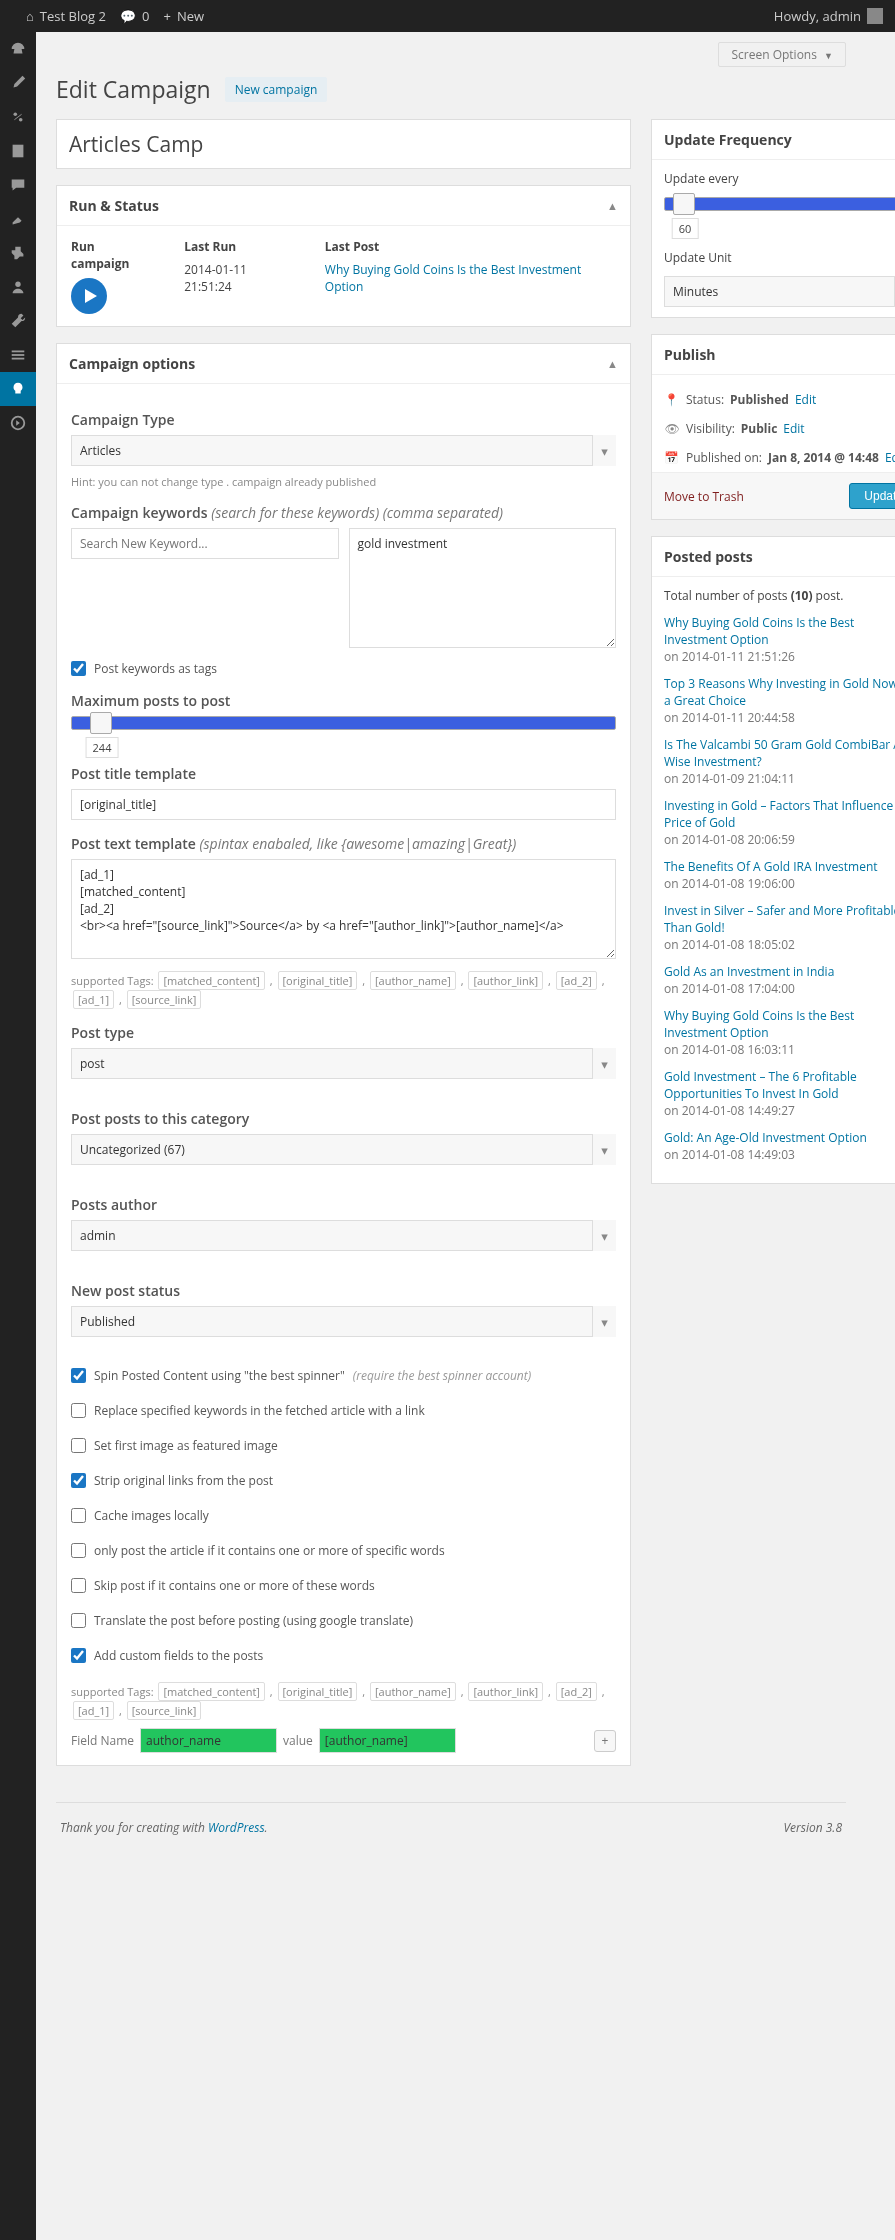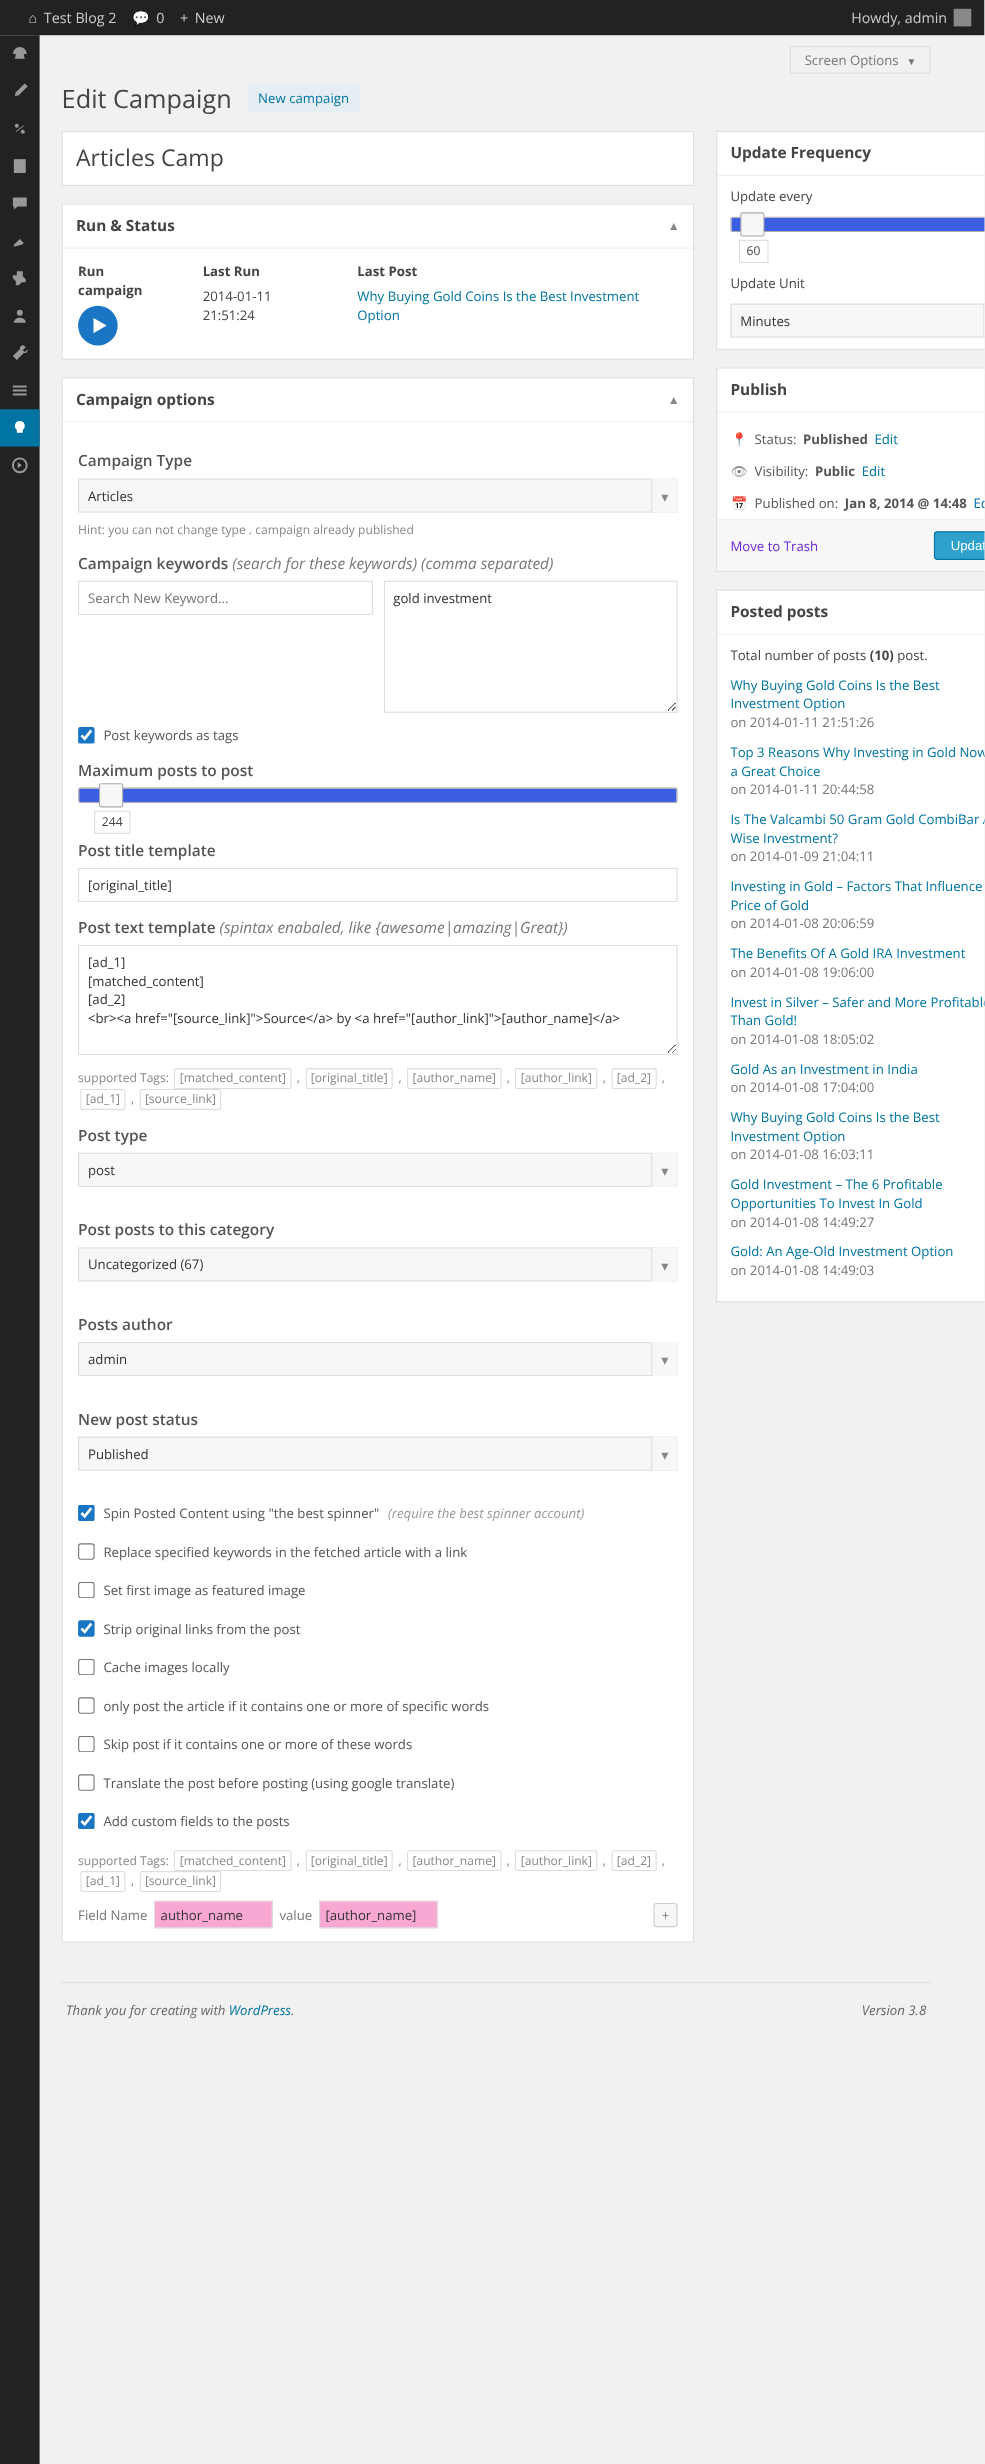--- a/index.html
+++ b/index.html
@@ -58,30 +58,30 @@
 .slider .ticklabel { position:absolute; top:20px; font-size:11px; border:1px solid #ddd; padding:2px 6px; background:#fff; transform:translateX(-50%); }
 
 .kw-row { display:flex; gap:10px; }
 .kw-row input, .kw-row textarea { flex:1; }
 .kw-row textarea { height:120px; resize:both; }
 .kw-row input { height:120px; vertical-align:top; }
 .chk-line { display:flex; align-items:center; gap:8px; margin:12px 0; font-size:12px; color:#555; }
 .chk-line input { width:15px; height:15px; accent-color:#1a76c4; }
 .chip { display:inline-block; border:1px solid #ddd; padding:1px 4px; margin:0 2px; border-radius:2px; font-size:11px; color:#888; }
 .cfrow { display:flex; align-items:center; gap:6px; font-size:12px; color:#777; }
-.cfrow input { width:108px; padding:3px 5px; background:#f9a8d4; }
+.cfrow input { width:137px; padding:3px 5px; background:#22c55e; }
 .cfrow .plus { width:22px; height:22px; border:1px solid #ccc; border-radius:3px; display:flex; align-items:center; justify-content:center; cursor:pointer; background:#f7f7f7; margin-left:auto; }
 
 
 .sidebox-item { font-size:12px; margin-bottom:10px; }
 .side-row { font-size:12px; display:flex; align-items:center; gap:6px; padding:6px 0; color:#555;}
 .side-row .ic { width:16px; text-align:center; color:#888; }
 .side-actions { display:flex; justify-content:space-between; align-items:center; border-top:1px solid #eee; padding:10px 12px; background:#f7f7f7; }
 .btn-primary { background:#2ea2cc; color:#fff; border:1px solid #0074a2; padding:5px 14px; border-radius:3px; cursor:pointer; font-size:12px; }
-.trash { color:#6d28d9; font-size:12px; cursor:pointer; }
+.trash { color:#7f1d1d; font-size:12px; cursor:pointer; }
 .postlist-item { font-size:12px; margin-bottom:10px; }
 .postlist-item .ts { color:#777; }
 
 .footer { border-top:1px solid #ddd; margin-top:20px; padding:16px 4px; display:flex; justify-content:space-between; font-size:12px; font-style:italic; color:#666; }
 </style>
 </head>
 <body>
 
 <div class="adminbar">
   <div class="left">

